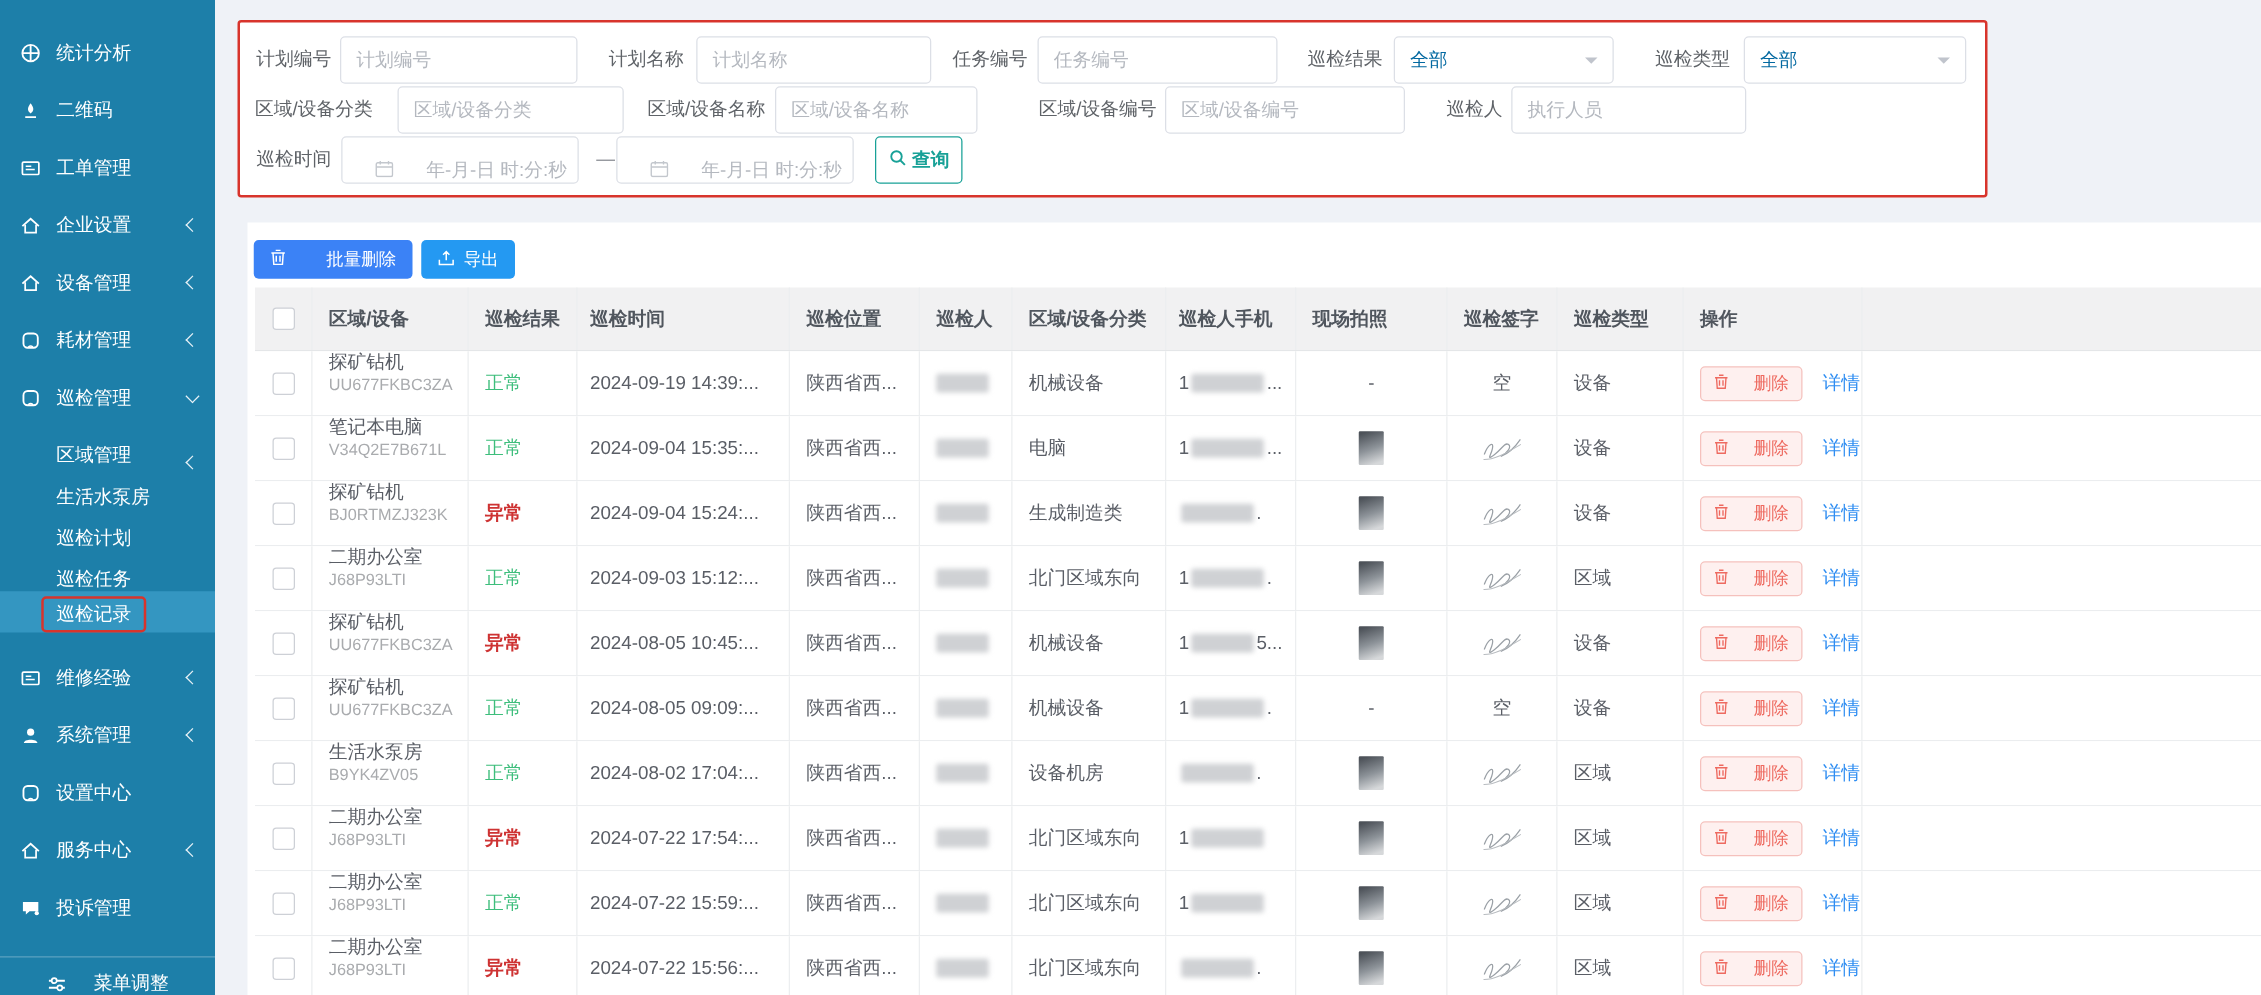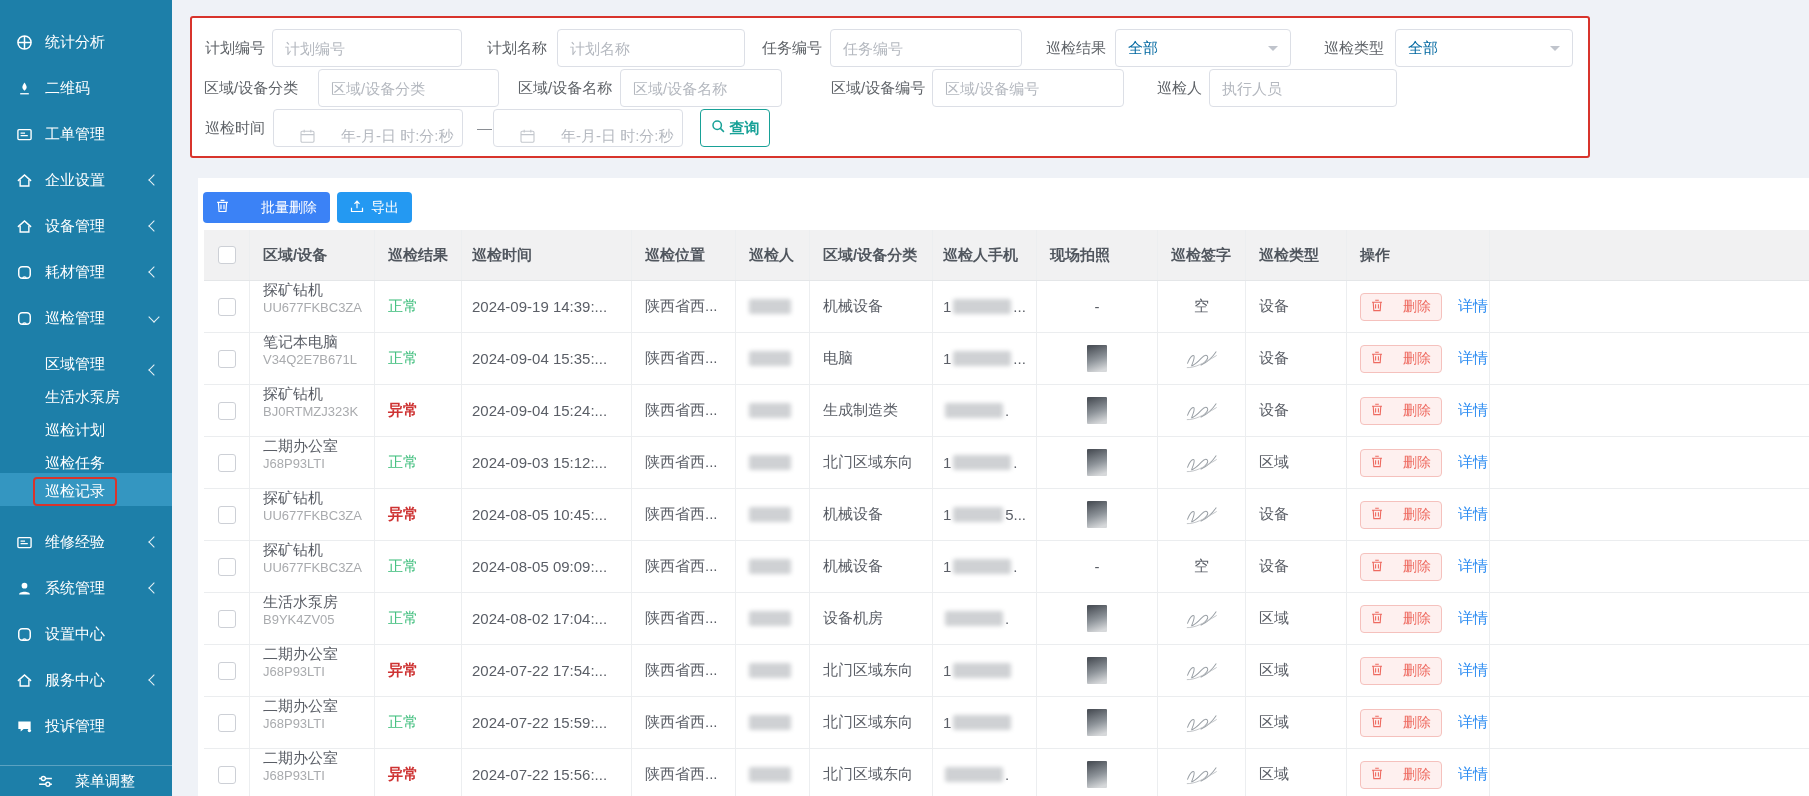--- a/index.html
+++ b/index.html
@@ -19,21 +19,21 @@
   .nav-label{white-space:nowrap;}
   .chev{width:7px;height:7px;border-left:1.6px solid #e8f2f7;border-bottom:1.6px solid #e8f2f7;flex:none;}
   .chev.left{transform:rotate(45deg);margin-left:auto;}
   .chev.down{transform:rotate(-45deg);margin-left:auto;margin-top:-3px;}
   .sub-block{margin-bottom:13px;}
   .sub-item{height:33px;display:flex;align-items:flex-end;padding:0 14px 0 45px;font-size:15px;cursor:pointer;position:relative;}
   .sub-item .chev{margin-left:auto;}
   .sub-item.active{background:#3496c1;}
   .red-ring{border:2px solid #d8342c;border-radius:4px;padding:3px 10px;margin-left:-12px;white-space:nowrap;}
   .nav-footer{position:absolute;left:0;right:0;bottom:0;height:30px;border-top:1px solid rgba(255,255,255,.28);
-    display:flex;align-items:center;justify-content:center;gap:9px;font-size:15px;cursor:pointer;}
+    display:flex;align-items:flex-end;justify-content:center;gap:9px;font-size:15px;cursor:pointer;}
   
   .content{position:absolute;left:172px;top:0;right:0;bottom:0;}
   
   .filter-card{position:absolute;left:18px;top:16px;width:1396px;height:138px;background:#fff;
     border:2px solid #d8342c;border-radius:3px;}
   .f-label{position:absolute;height:38px;line-height:38px;font-size:15px;color:#5f6368;white-space:nowrap;}
   .f-input{position:absolute;height:38px;box-sizing:border-box;border:1px solid #dcdfe6;border-radius:4px;
     font-size:15px;padding:0 12px;color:#606266;background:#fff;outline:none;
     font-family:"Liberation Sans","DejaVu Sans",sans-serif;}
   .f-input::placeholder{color:#b4b8bf;opacity:1;}

